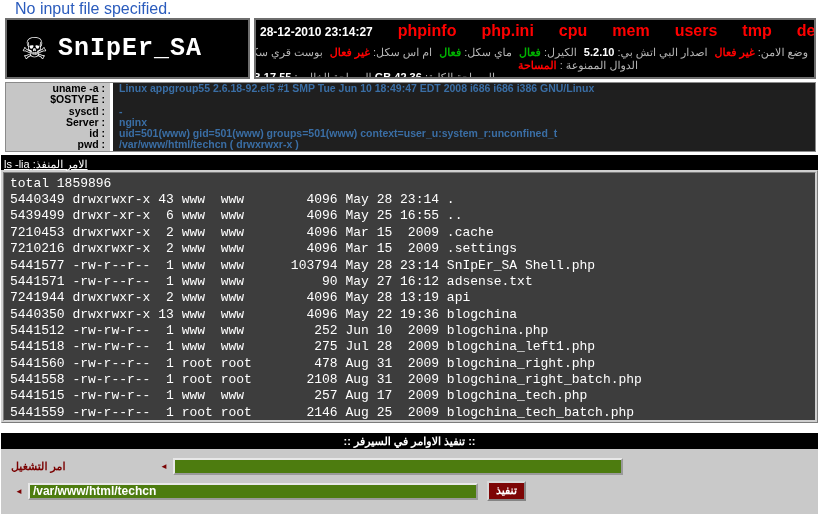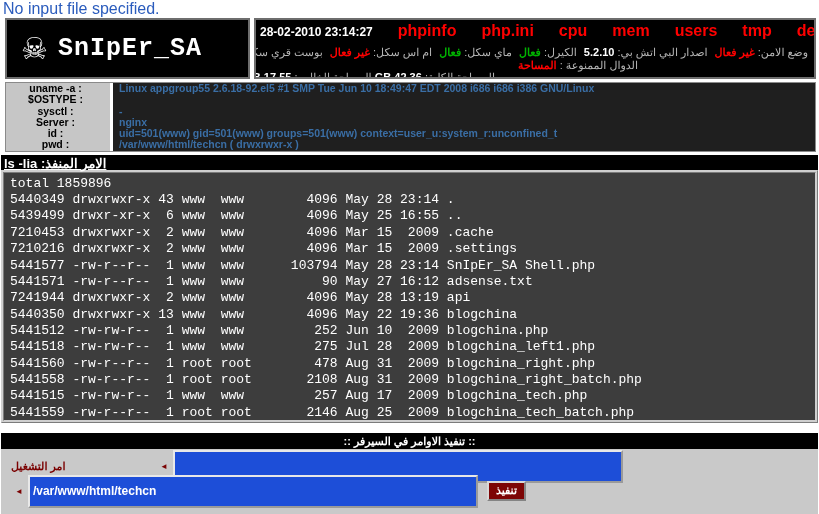--- a/index.html
+++ b/index.html
@@ -1,19 +1,19 @@
 <!DOCTYPE html>
 <html><head>
 <meta charset="utf-8">
 <style>
   * { box-sizing: border-box; margin: 0; padding: 0; }
   html,body { background:#fff; }
   body { width:819px; height:514px; overflow:hidden; font-family:"Liberation Sans",sans-serif; }
 
-  .notice { color:#2b5cbd; font-size:16px; line-height:17px; padding-left:3px; white-space:nowrap; }
+  .notice { color:#2b5cbd; font-size:16px; line-height:17px; padding-left:15px; white-space:nowrap; }
 
   
   .header-row { display:flex; gap:4px; margin:1px 3px 0 5px; height:61px; }
   .logo-box { width:245px; background:#000; border:2px solid #6e6e6e; display:flex; align-items:center; flex-shrink:0; }
   .skull { color:#fff; font-size:30px; line-height:30px; margin:0 10px 0 14px; }
   .logo-title { color:#fff; font-family:"Liberation Mono","DejaVu Sans Mono",monospace; font-weight:bold; font-size:25px; letter-spacing:1px; }
   .info-box { flex:1; background:#000; border:2px solid #6e6e6e; padding:2px 6px 1px 4px; color:#b5b5b5; font-size:11px; overflow:hidden; }
   .info-top { display:flex; align-items:baseline; gap:25px; margin-bottom:6px; white-space:nowrap; }
   .datetime { color:#fff; font-weight:bold; font-size:12px; }
   .hlink { color:#ff0000; font-weight:bold; font-size:16px; cursor:pointer; }
@@ -22,54 +22,54 @@
   .val-bad  { color:#ff0000; font-weight:bold; }
   .val-good { color:#00b400; font-weight:bold; }
   .val-num  { color:#ffffff; font-weight:bold; }
   .pad-funcs { padding-right:170px; }
   .pad-disk  { padding-right:313px; }
   .stat { margin-left:4px; }
 
   
   .sysinfo { margin:3px 3px 0 5px; border:1px solid #8a8a8a; background:#fff; }
   .sysrow { display:flex; height:11.3px; }
-  .syslabel { width:104px; background:#c6c6c6; color:#000; font-weight:bold; font-size:10.5px; line-height:11.3px; text-align:center; padding-right:5px; flex-shrink:0; }
+  .syslabel { width:104px; background:#c6c6c6; color:#000; font-weight:bold; font-size:10.5px; line-height:11.3px; text-align:right; padding-right:5px; flex-shrink:0; }
   .sysval { flex:1; background:#1f1f1f; margin-left:3px; color:#3a6ea5; font-weight:bold; font-size:10.5px; line-height:11.3px; padding-left:6px; white-space:nowrap; overflow:hidden; }
 
   
   .cmdbar { margin:3px 1px 0; background:#000; height:15px; line-height:15px; padding-left:3px; }
-  .cmdbar-text { direction:rtl; display:inline-block; color:#fff; font-weight:bold; font-size:13px; text-decoration:underline; }
+  .cmdbar-text { direction:rtl; display:inline-block; color:#fff; font-weight:normal; font-size:11px; text-decoration:underline; }
 
   
   .listing { margin:0 1px; height:253px; background:#3d3d3d; border:3px ridge #cfcfcf; padding:3px 0 0 6px; overflow:hidden; }
   .listing pre { font-family:"Liberation Mono","DejaVu Sans Mono",monospace; font-size:13px; line-height:16.35px; color:#fff; }
 
   
   .black-bar { margin:0 1px; background:#000; color:#fff; font-weight:bold; font-size:11px; height:16px; line-height:16px; text-align:center; }
   .bar-exec { margin-top:10px; }
   .form-area { margin:0 1px; background:#c9c9c9; padding:5px 0 7px; }
   .form-row { display:flex; align-items:center; margin:3px 10px 6px; height:19px; }
   .form-label { width:145px; flex-shrink:0; direction:rtl; text-align:left; color:#7b0202; font-weight:bold; font-size:11px; white-space:nowrap; }
   .arrow { color:#7b0202; font-size:8px; margin:0 5px 0 4px; }
-  .red-input { width:450px; height:33px; background:#1d4ed8; border:2px solid #e8e8e8; border-right-color:#9a9a9a; border-bottom-color:#9a9a9a; color:#fff; font-weight:bold; font-size:12px; font-family:"Liberation Sans",sans-serif; padding:0 3px; }
+  .red-input { width:450px; height:17px; background:#4d7c0f; border:2px solid #e8e8e8; border-right-color:#9a9a9a; border-bottom-color:#9a9a9a; color:#fff; font-weight:bold; font-size:12px; font-family:"Liberation Sans",sans-serif; padding:0 3px; }
   .exec-btn { margin-left:9px; background:#7d0505; color:#fff; font-weight:bold; font-size:11px; font-family:"Liberation Sans",sans-serif; border:2px outset #d8d8d8; padding:1px 7px 2px; cursor:pointer; }
 </style>
 </head>
 <body>
 
 <div class="notice">No input file specified.</div>
 
 <div class="header-row">
   <div class="logo-box">
     <span class="skull">☠</span>
     <span class="logo-title">SnIpEr_SA</span>
   </div>
   <div class="info-box">
     <div class="info-top">
-      <span class="datetime">28-02-2010 23:14:27</span>
+      <span class="datetime">28-12-2010 23:14:27</span>
       <span class="hlink">phpinfo</span>
       <span class="hlink">php.ini</span>
       <span class="hlink">cpu</span>
       <span class="hlink">mem</span>
       <span class="hlink">users</span>
       <span class="hlink">tmp</span>
       <span class="hlink">delete</span>
     </div>
     <div class="inforow">
       <span class="stat"><span class="lbl">وضع الامن:</span> <span class="val-bad">غير فعال</span></span>

